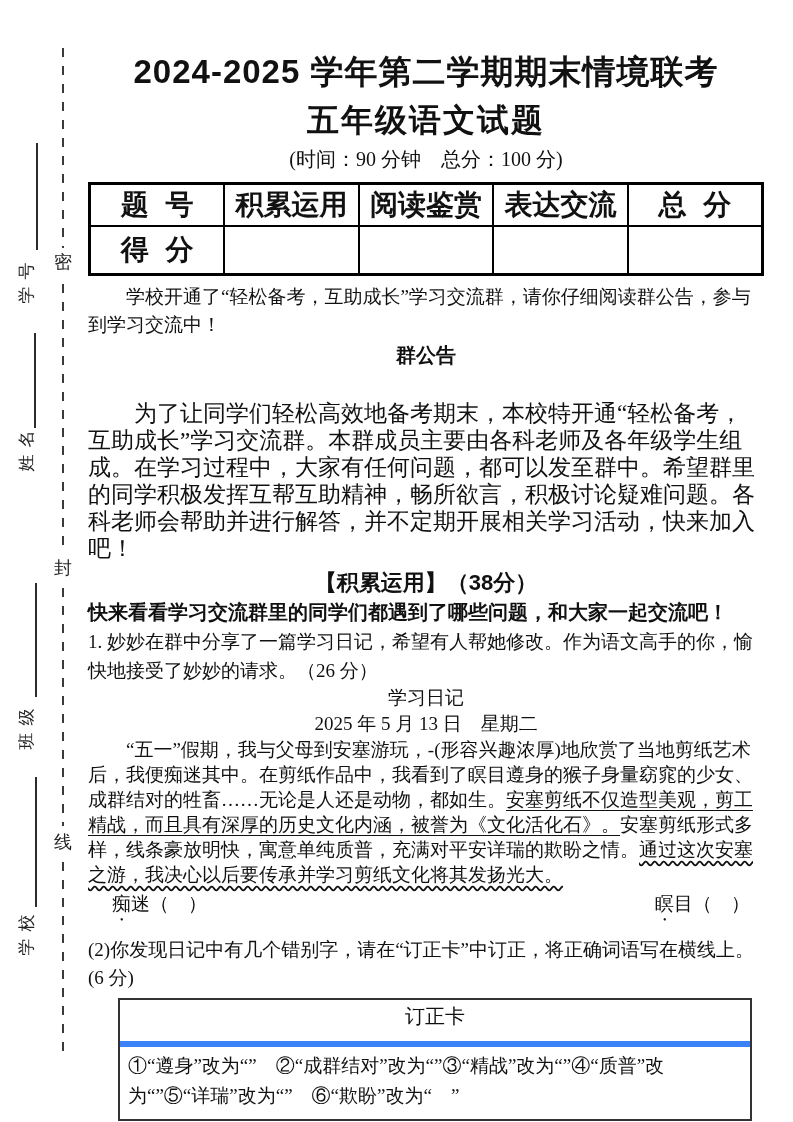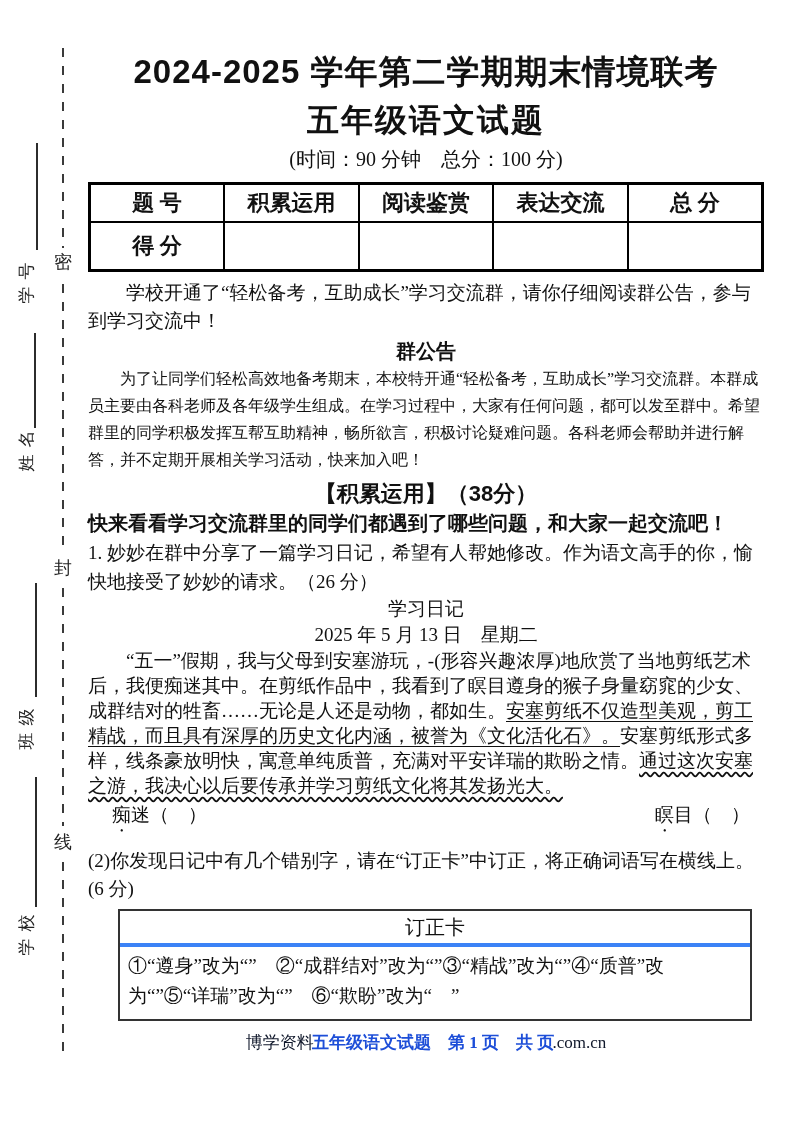--- a/index.html
+++ b/index.html
@@ -21,45 +21,45 @@
     transform:rotate(-90deg);font-size:17px;letter-spacing:7px;color:#222;white-space:nowrap;}
   
   .content{position:absolute;left:88px;top:52px;width:676px;}
   .title1{font-family:"Liberation Sans","DejaVu Sans",sans-serif;font-weight:bold;
     font-size:33px;text-align:center;line-height:40px;margin:0 0 8px 0;letter-spacing:1px;}
   .title2{font-family:"Liberation Sans","DejaVu Sans",sans-serif;font-weight:bold;
     font-size:32px;text-align:center;line-height:40px;margin:0 0 6px 0;letter-spacing:2px;}
   .subtitle{font-size:20px;text-align:center;line-height:26px;margin:0 0 10px 0;}
   table.score{width:100%;border-collapse:collapse;border:3px solid #000;table-layout:fixed;}
   table.score td{border:2px solid #000;text-align:center;
-    font-family:Liberation Serif, serif;font-weight:bold;font-size:22px;}
+    font-family:Liberation Mono, monospace;font-weight:bold;font-size:28px;}
   table.score tr.hdr td{height:34px;}
   table.score tr.fill td{height:44px;}
   p{margin:0;}
   .para{font-size:19px;line-height:28px;text-indent:2em;}
   .notice-title{font-family:"Liberation Sans","DejaVu Sans",sans-serif;font-weight:bold;
     font-size:20px;text-align:center;line-height:28px;margin-top:2px;}
-  .notice-body{font-size:16px;line-height:27px;text-indent:2em;}
+  .notice-body{font-size:23px;line-height:27px;text-indent:2em;margin-top:31px;}
   .sec-head{font-family:"Liberation Sans","DejaVu Sans",sans-serif;font-weight:bold;
     font-size:22px;text-align:center;line-height:30px;margin-top:6px;}
   .lead{font-family:"Liberation Sans","DejaVu Sans",sans-serif;font-weight:bold;
     font-size:20px;line-height:29px;}
   .q-item{font-size:19px;line-height:29px;}
   .diary-title{font-size:19px;text-align:center;line-height:26px;}
   .diary-date{font-size:19px;text-align:center;line-height:26px;}
   .diary{font-size:19px;line-height:25px;text-indent:2em;}
   .u-line{text-decoration:underline;text-underline-offset:4px;}
   .u-wavy{text-decoration:underline;text-decoration-style:wavy;text-underline-offset:4px;}
   .question{font-size:19px;line-height:28px;margin-top:3px;}
   .word-row{display:flex;justify-content:space-between;padding:2px 14px 8px 24px;font-size:19px;line-height:30px;}
   .em-dot{-webkit-text-emphasis:filled dot;-webkit-text-emphasis-position:under;
     text-emphasis:filled dot;text-emphasis-position:under right;}
   .card{border:2px solid #333;margin:6px 12px 0 30px;padding:2px 8px 8px 8px;}
-  .card-title{font-size:20px;text-align:center;line-height:28px;border-bottom:4px solid #3b82f6;
-    margin:0 -8px;padding-bottom:2px;}
+  .card-title{font-size:20px;text-align:center;line-height:28px;border-bottom:6px solid #3b82f6;
+    margin:0 -8px;padding-bottom:11px;}
   .card-body{font-size:19px;line-height:30px;padding-top:4px;}
   .footer{position:relative;text-align:center;margin-top:10px;font-size:17px;white-space:nowrap;}
   .footer .wm{color:#0f172a;}
   .footer .pg{color:#1d4ed8;margin:0 -6px;font-weight:bold;}
 </style>
 </head>
 <body>
 
 <div>
   <div class="dash-seg" style="top:48px;height:200px;"></div>

